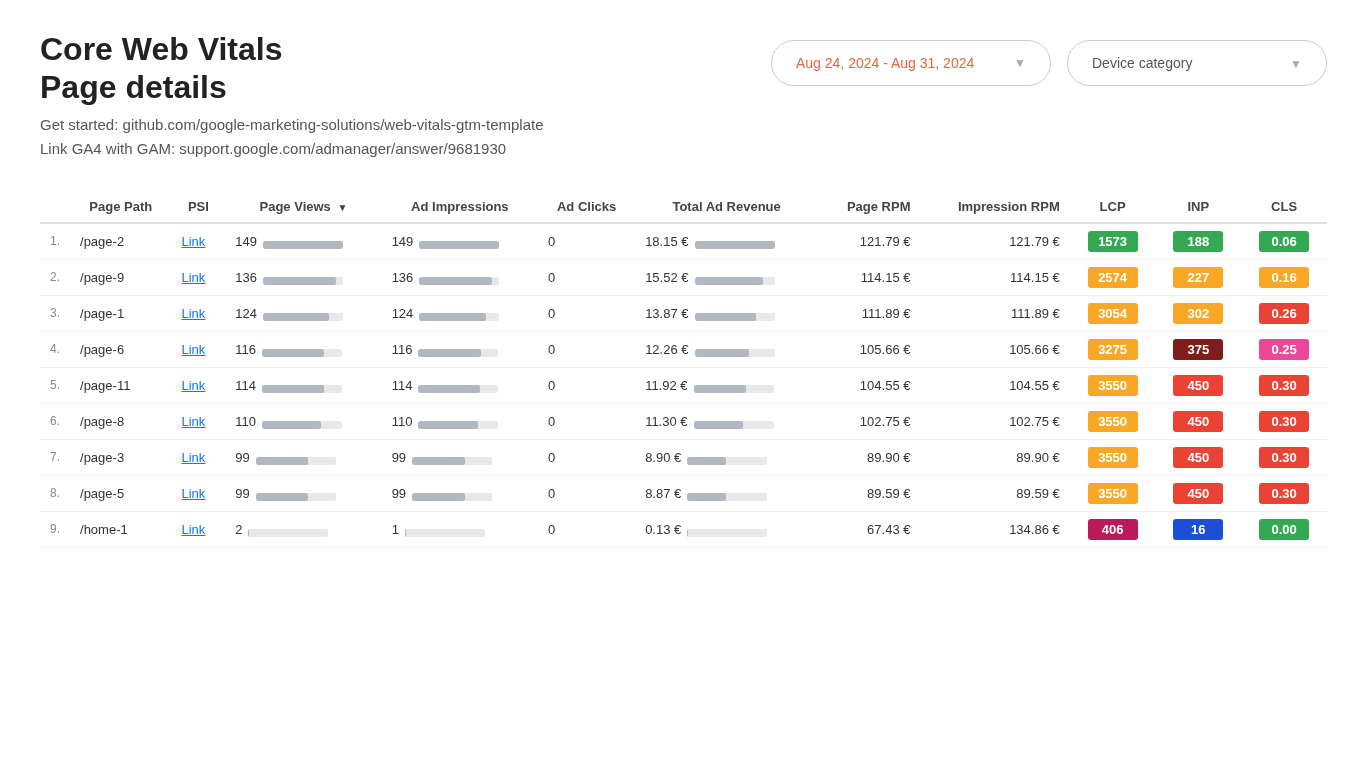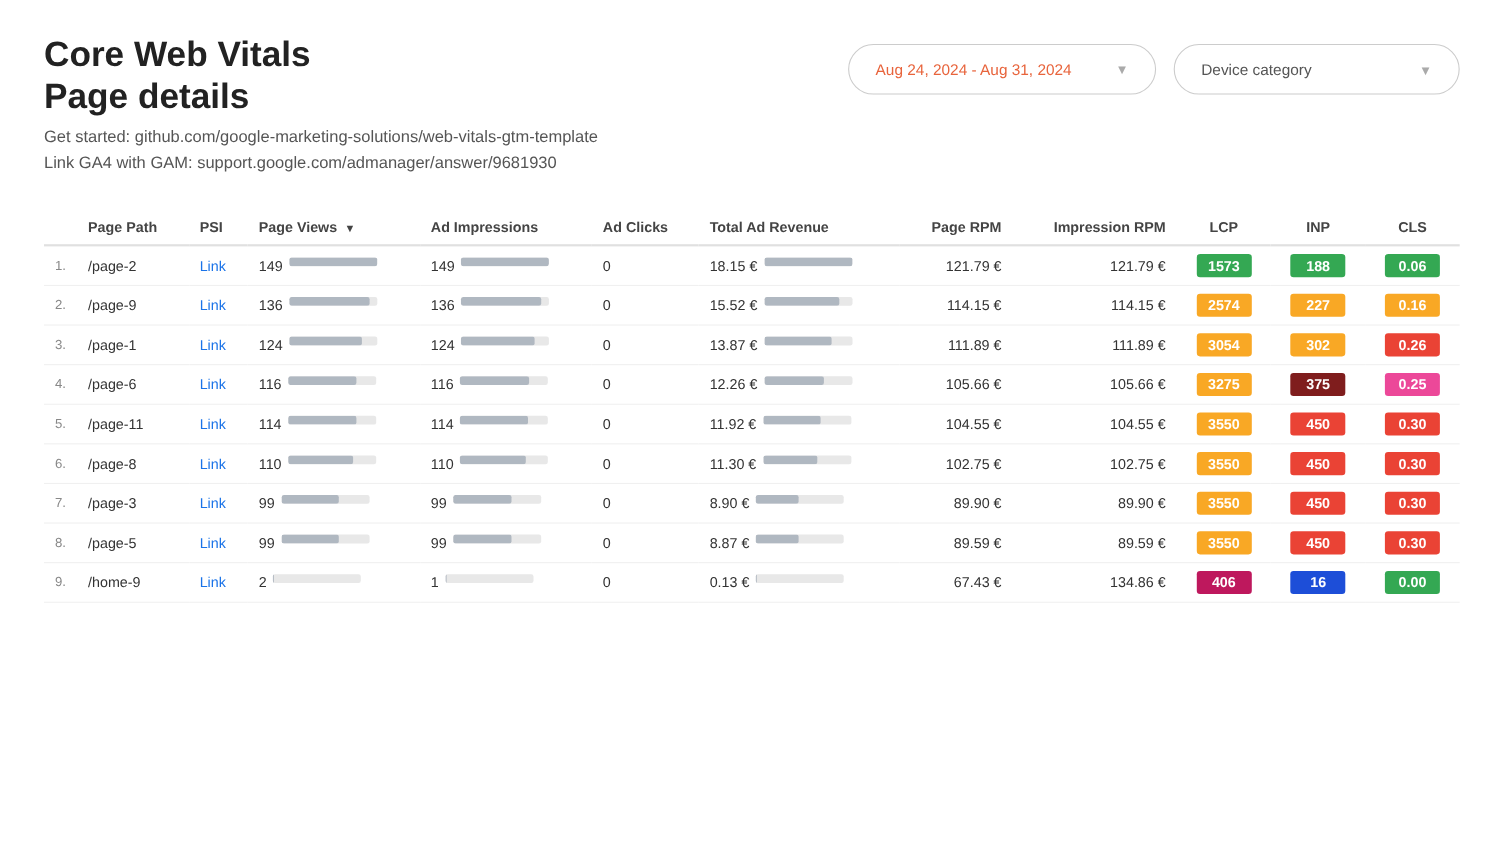--- a/index.html
+++ b/index.html
@@ -55,21 +55,21 @@
       margin-left: auto;
       color: #aaa;
       font-size: 12px;
     }
     table {
       width: 100%;
       border-collapse: collapse;
       font-size: 13px;
     }
     thead th {
-      text-align: left;
+      text-align: center;
       padding: 8px 10px;
       font-weight: 600;
       color: #444;
       border-bottom: 2px solid #e0e0e0;
       white-space: nowrap;
     }
     thead th .sort-arrow {
       font-size: 10px;
       margin-left: 3px;
     }
@@ -84,25 +84,26 @@
     }
     td.num { text-align: right; }
     td.center { text-align: center; }
     .row-num {
       color: #888;
       font-size: 12px;
       width: 30px;
     }
     .page-link {
       color: #1a73e8;
+      text-decoration: underline;
       cursor: pointer;
     }
     .bar-cell {
       display: flex;
-      align-items: flex-start;
+      align-items: flex-end;
       gap: 6px;
     }
     .bar-container {
       width: 80px;
       height: 8px;
       background: #e8e8e8;
       border-radius: 2px;
       overflow: hidden;
       display: inline-block;
     }
@@ -491,21 +492,21 @@
     </td>
     <td class="center">
       <span class="metric-badge" style="background:#ea4335">450</span>
     </td>
     <td class="center">
       <span class="metric-badge" style="background:#ea4335">0.30</span>
     </td>
   </tr>
       <tr>
     <td class="row-num">9.</td>
-    <td>/home-9</td>
+    <td>/home-1</td>
     <td><span class="page-link">Link</span></td>
     <td>
       <div class="bar-cell">
         <span>2</span>
         <div class="bar-container">
               <div class="bar-fill" style="width:1%"></div>
             </div>
       </div>
     </td>
     <td>

